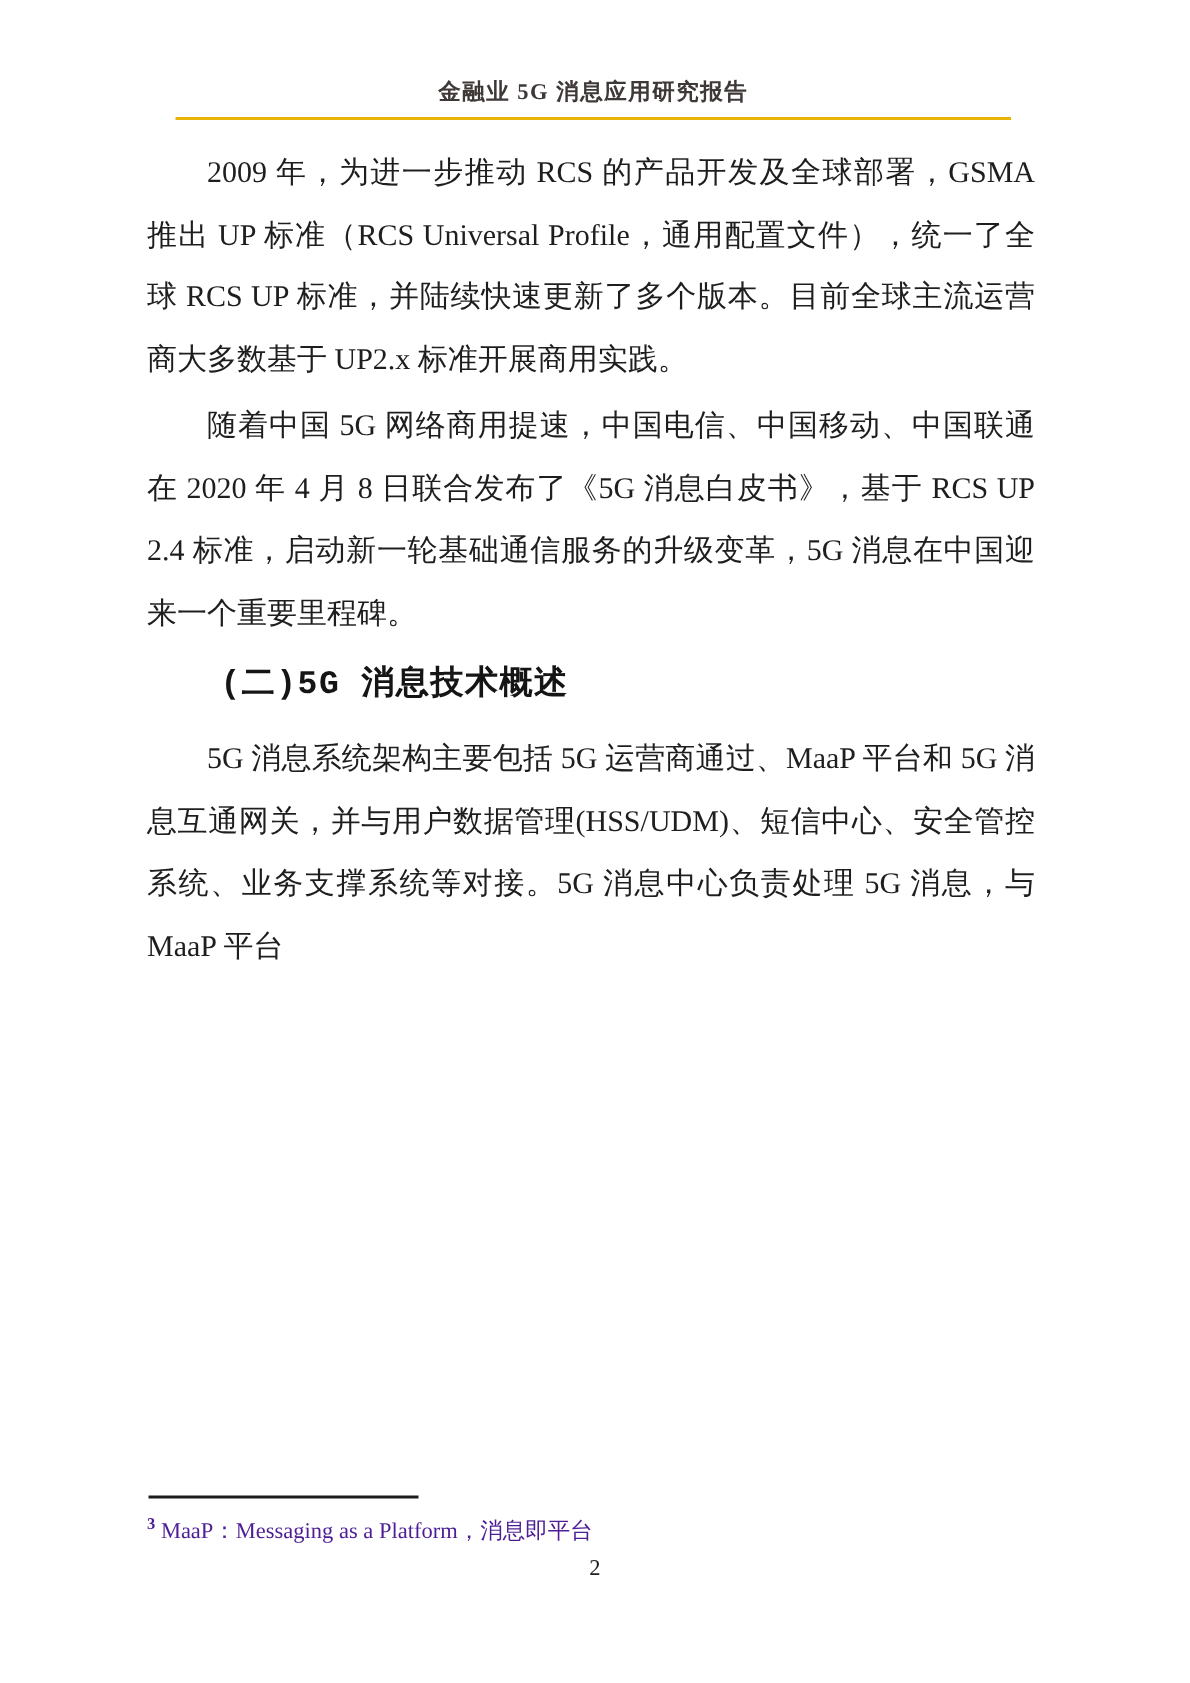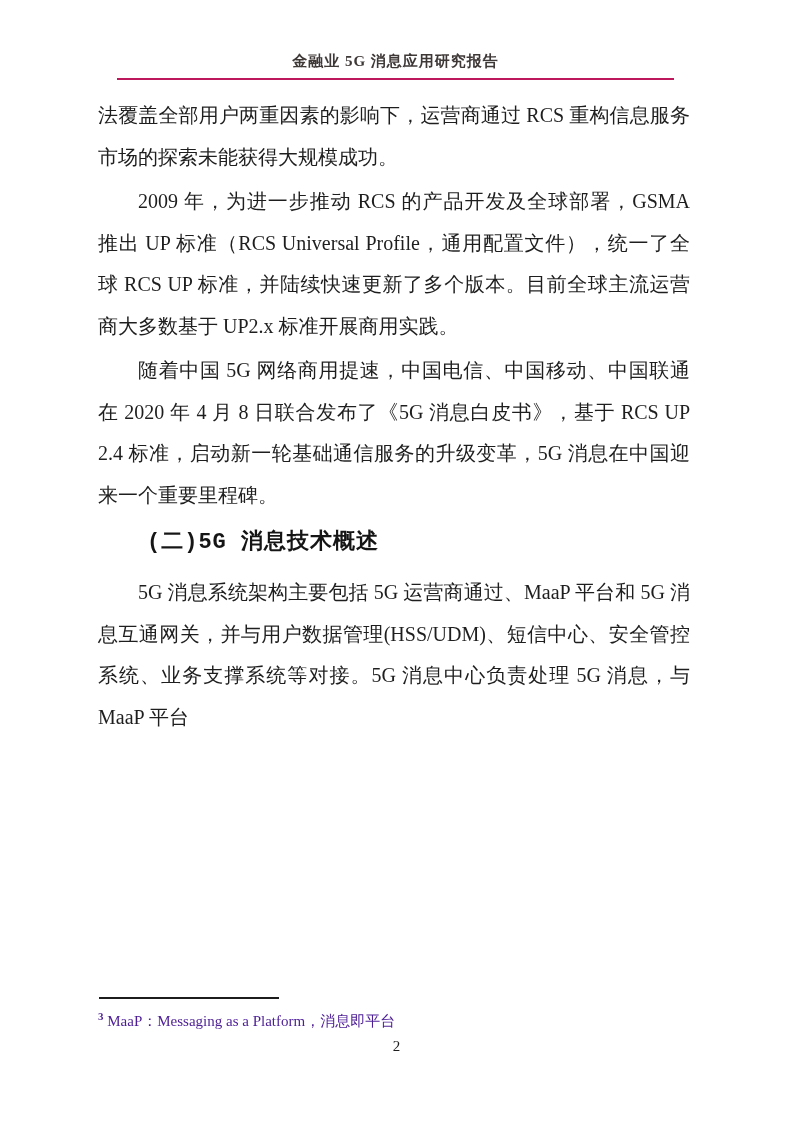--- a/index.html
+++ b/index.html
@@ -17,21 +17,21 @@
     color: #1e1e1e;
   }
   
   .page-header {
     position: absolute;
     top: 52px;
     left: 117px;
     width: 557px;
     text-align: center;
     padding-bottom: 7px;
-    border-bottom: 2px solid #be185d;
+    border-bottom: 2px solid #eab308;
   }
   .page-header .title {
     font-size: 15px;
     letter-spacing: 1px;
     color: #3e3837;
     font-weight: bold;
   }
   
   .content {
     position: absolute;
@@ -97,21 +97,20 @@
 </head>
 <body>
 
 <div class="page">
 
   <div class="page-header">
     <span class="title">金融业 5G 消息应用研究报告</span>
   </div>
 
   <div class="content">
-    <p class="body-para">法覆盖全部用户两重因素的影响下，运营商通过 RCS 重构信息服务市场的探索未能获得大规模成功。</p>
     <p class="body-para indent">2009 年，为进一步推动 RCS 的产品开发及全球部署，GSMA 推出 UP 标准（RCS Universal Profile，通用配置文件），统一了全球 RCS UP 标准，并陆续快速更新了多个版本。目前全球主流运营商大多数基于 UP2.x 标准开展商用实践。</p>
     <p class="body-para indent">随着中国 5G 网络商用提速，中国电信、中国移动、中国联通在 2020 年 4 月 8 日联合发布了《5G 消息白皮书》，基于 RCS UP 2.4 标准，启动新一轮基础通信服务的升级变革，5G 消息在中国迎来一个重要里程碑。</p>
     <h2 class="section-heading">(二)5G 消息技术概述</h2>
     <p class="body-para indent">5G 消息系统架构主要包括 5G 运营商通过、MaaP 平台和 5G 消息互通网关，并与用户数据管理(HSS/UDM)、短信中心、安全管控系统、业务支撑系统等对接。5G 消息中心负责处理 5G 消息，与 MaaP 平台</p>
   </div>
 
   <div class="footnote-area">
     <div class="footnote-rule"></div>
     <p class="footnote-text"><sup>3</sup> <span>MaaP：Messaging as a Platform，消息即平台</span></p>
   </div>

